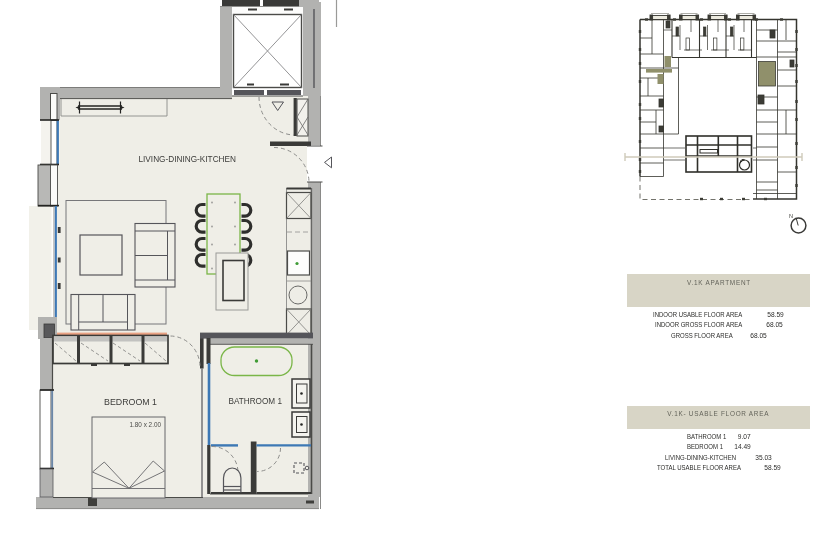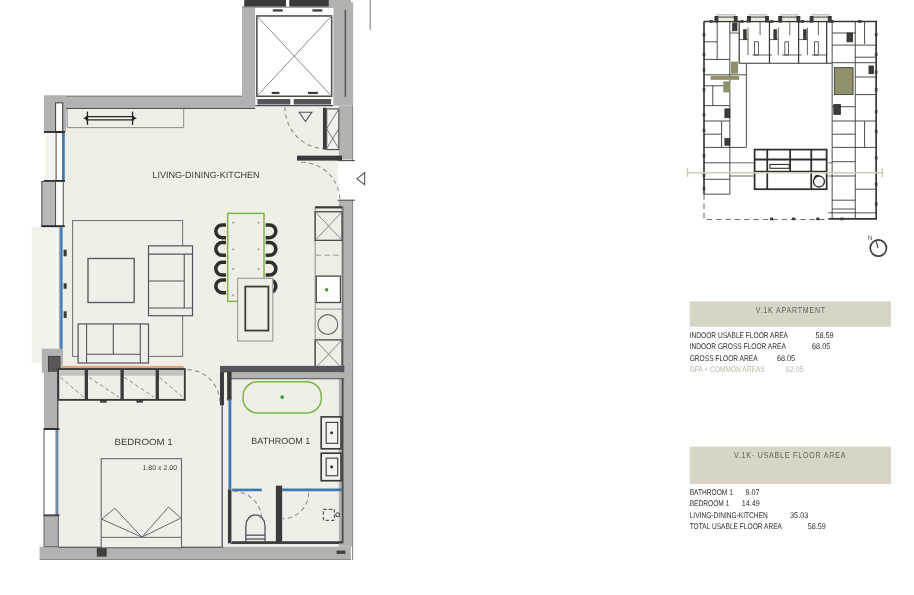--- a/index.html
+++ b/index.html
@@ -2,21 +2,21 @@
 <html><head>
 <meta charset="utf-8">
 <style>
   html,body{margin:0;padding:0;background:#ffffff;}
   #page{position:relative;width:831px;height:541px;background:#ffffff;overflow:hidden;
         font-family:"Liberation Sans", sans-serif;text-decoration:underline;}
   svg text{font-family:"Liberation Sans", sans-serif;}
   .tbl{position:absolute;width:183px;}
   .tbl .hdr{background:#d8d5c6;color:#63635a;text-align:center;font-size:7.8px;letter-spacing:0.9px;}
   .tbl .hdr span{display:inline-block;transform:scaleX(0.82);transform-origin:50% 50%;white-space:nowrap;}
-  .tbl .row{display:flex;justify-content:flex-start;color:#2c2c2a;font-size:7.5px;line-height:10.5px;}
+  .tbl .row{display:flex;justify-content:center;color:#2c2c2a;font-size:7.5px;line-height:10.5px;}
   .tbl .row span{display:inline-block;white-space:nowrap;}
   .tbl .row .l{transform:scaleX(0.8);transform-origin:0 50%;}
   .tbl .row .r{transform:scaleX(0.88);transform-origin:100% 50%;}
 </style>
 </head>
 <body>
 <div id="page">
 <svg width="831" height="541" viewBox="0 0 831 541" style="position:absolute;left:0;top:0">
 <g id="main-plan" fill="none">
 
@@ -515,45 +515,41 @@
   <g stroke="#3a3a38">
     <circle cx="798.5" cy="225.5" r="7.4" stroke-width="1.5"></circle>
     <line x1="796.3" y1="218.6" x2="798.2" y2="225.5" stroke-width="1"></line>
     <text x="791" y="218" font-size="5.6" fill="#45453f" stroke="none" text-anchor="middle">N</text>
   </g>
 </g>
 </svg>
 
 <div class="tbl" style="left:627px;top:274px;">
 
-  <div class="hdr" style="height:23px;line-height:17px;"><span>V.1K APARTMENT</span></div>
+  <div class="hdr" style="height:33px;line-height:17px;"><span>V.1K APARTMENT</span></div>
 
   <div style="margin-top:2.5px;">
     <div class="row">
           <span class="l">INDOOR USABLE FLOOR AREA</span>
           <span class="r">58.59</span>
         </div>
     <div class="row">
           <span class="l">INDOOR GROSS FLOOR AREA</span>
           <span class="r">68.05</span>
         </div>
     <div class="row">
           <span class="l">GROSS FLOOR AREA</span>
           <span class="r">68.05</span>
         </div>
-    <div class="row" style="color:#bab7a8;">
-          <span class="l">GFA + COMMON AREAS</span>
-          <span class="r">82.05</span>
-        </div>
   </div>
 </div>
 
 <div class="tbl" style="left:627px;top:406px;">
 
-  <div class="hdr" style="height:34px;line-height:16px;"><span>V.1K- USABLE FLOOR AREA</span></div>
+  <div class="hdr" style="height:23px;line-height:16px;"><span>V.1K- USABLE FLOOR AREA</span></div>
 
   <div style="margin-top:2.5px;">
     <div class="row">
           <span class="l">BATHROOM 1</span>
           <span class="r">9.07</span>
         </div>
     <div class="row">
           <span class="l">BEDROOM 1</span>
           <span class="r">14.49</span>
         </div>

